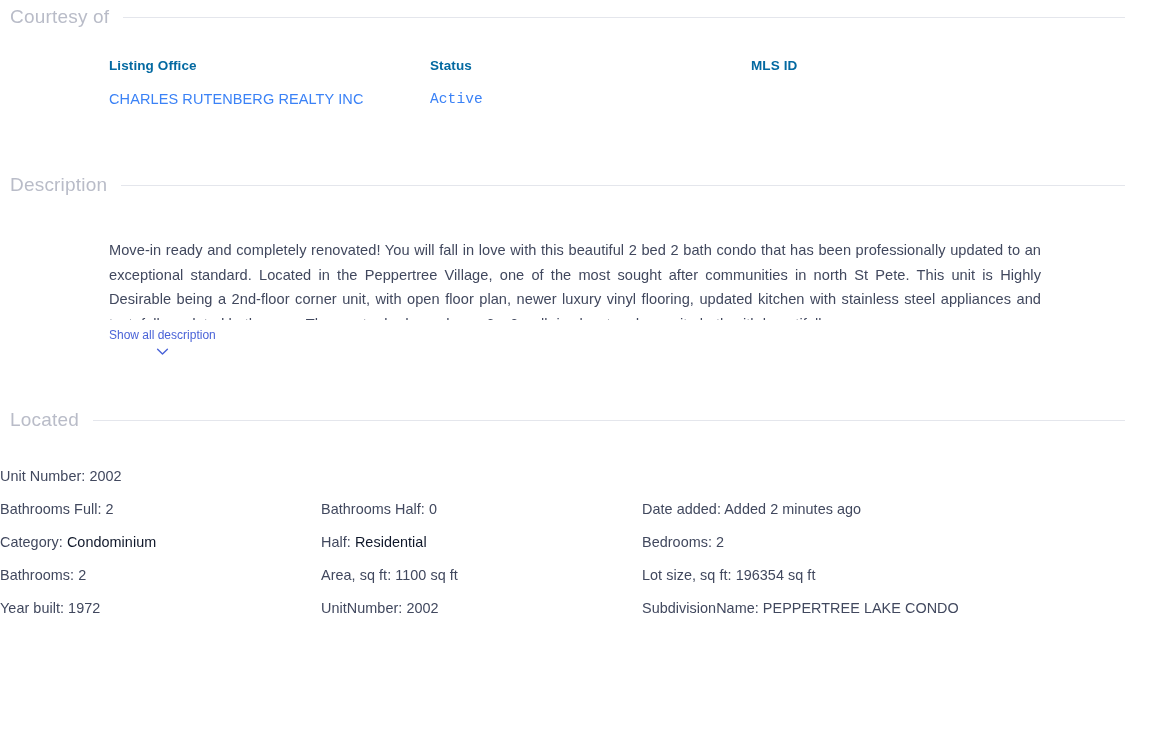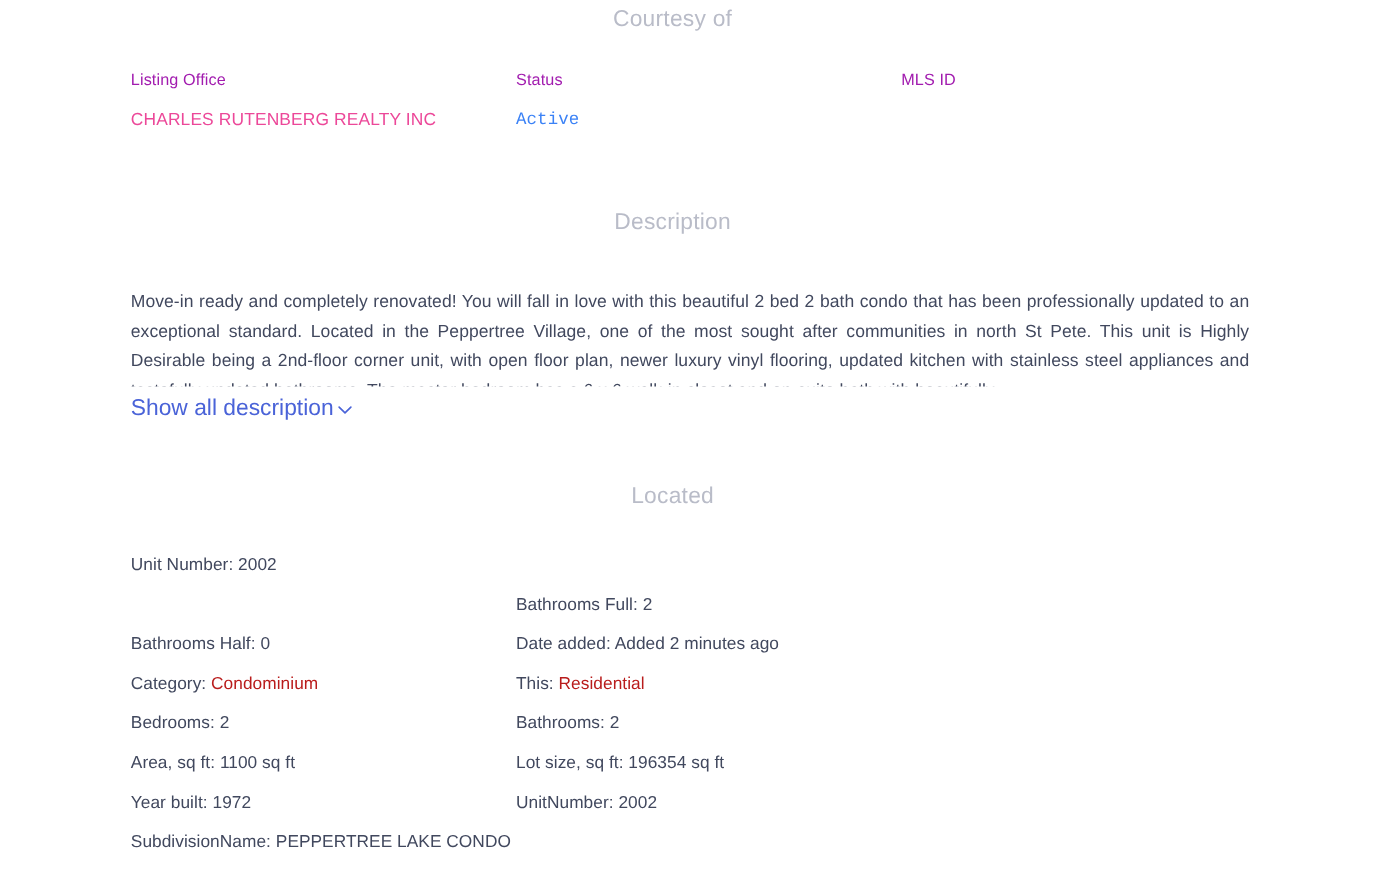--- a/index.html
+++ b/index.html
@@ -21,21 +21,20 @@
     position: relative;
     box-sizing: border-box;
   }
 
   
   .section-head {
     display: flex;
     align-items: center;
     padding-left: 10px;
     padding-right: 26px;
-    flex-direction: column;
   }
   .section-head .title {
     font-size: 19px;
     font-weight: 400;
     color: #b9bcc8;
     letter-spacing: 0.2px;
     white-space: nowrap;
     padding-right: 14px;
   }
   .section-head .rule {
@@ -52,28 +51,28 @@
     display: flex;
     padding-left: 109px;
     box-sizing: border-box;
   }
   .cols3 > div {
     width: 321px;
     box-sizing: border-box;
   }
   .col-head {
     font-size: 13.5px;
-    font-weight: normal;
-    color: #a21caf;
+    font-weight: bold;
+    color: #0369a1;
     letter-spacing: 0.1px;
   }
   .col-val {
     font-size: 14.5px;
     font-weight: 400;
-    color: #ec4899;
+    color: #3b82f6;
     margin-top: 18px;
     letter-spacing: 0.1px;
   }
   .col-val.link {
     color: #3b82f6;
     font-family: Liberation Mono, monospace;
   }
 
   
   .desc-wrap {
@@ -88,52 +87,52 @@
     overflow: hidden;
     text-align: justify;
     text-justify: inter-word;
     letter-spacing: 0.05px;
   }
   .show-all {
     margin-top: 8px;
     display: inline-flex;
     align-items: center;
     gap: 3px;
-    font-size: 19px;
+    font-size: 12px;
     color: #4a63d8;
     cursor: pointer;
     user-select: none;
+    flex-direction: column;
   }
   .chev {
     display: inline-block;
     width: 13px;
     height: 13px;
     position: relative;
   }
   .chev svg { display: block; }
 
   
   .basics-grid {
-    padding-left: 109px;
     display: flex;
     flex-wrap: wrap;
     box-sizing: border-box;
     width: 1000px;
   }
   .basics-cell {
     width: 321px;
     box-sizing: border-box;
     font-size: 14.4px;
     line-height: 24px;
     color: #41485e;
     padding-bottom: 9px;
     letter-spacing: 0.05px;
   }
   .basics-cell.empty { visibility: hidden; }
-  .basics-cell .v-link { color: #b91c1c; }
+  .basics-cell .v-link { color: #0f172a; }
 </style>
 </head>
 <body>
 
 <div class="page">
 
   <div class="section-head" style="margin-top:6px;">
     <div class="title">Courtesy of</div>
     <div class="rule"></div>
   </div>
@@ -202,21 +201,21 @@
     <div class="basics-cell">
       <span>Date added: </span>
       <span>Added 2 minutes ago</span>
     </div>
 
     <div class="basics-cell">
       <span>Category: </span>
       <span class="v-link">Condominium</span>
     </div>
     <div class="basics-cell">
-      <span>This: </span>
+      <span>Half: </span>
       <span class="v-link">Residential</span>
     </div>
     <div class="basics-cell">
       <span>Bedrooms: </span>
       <span>2</span>
     </div>
 
     <div class="basics-cell">
       <span>Bathrooms: </span>
       <span>2</span>

